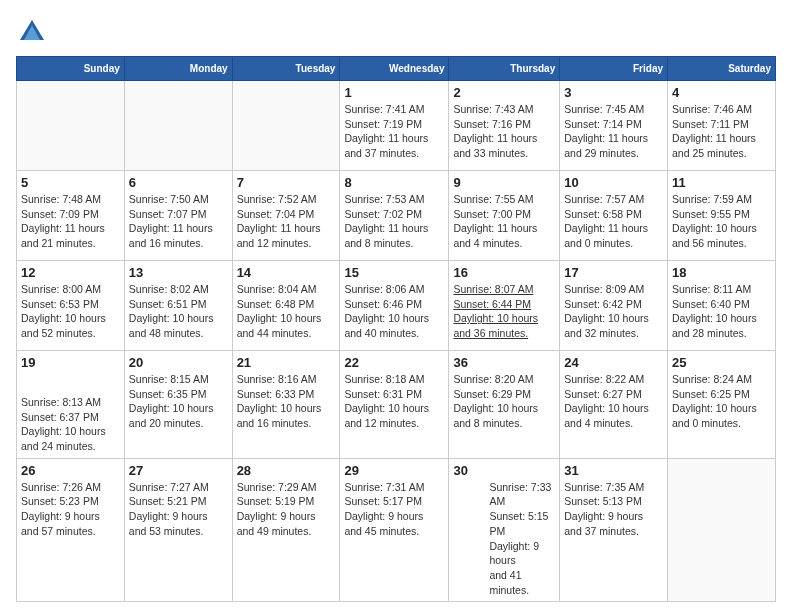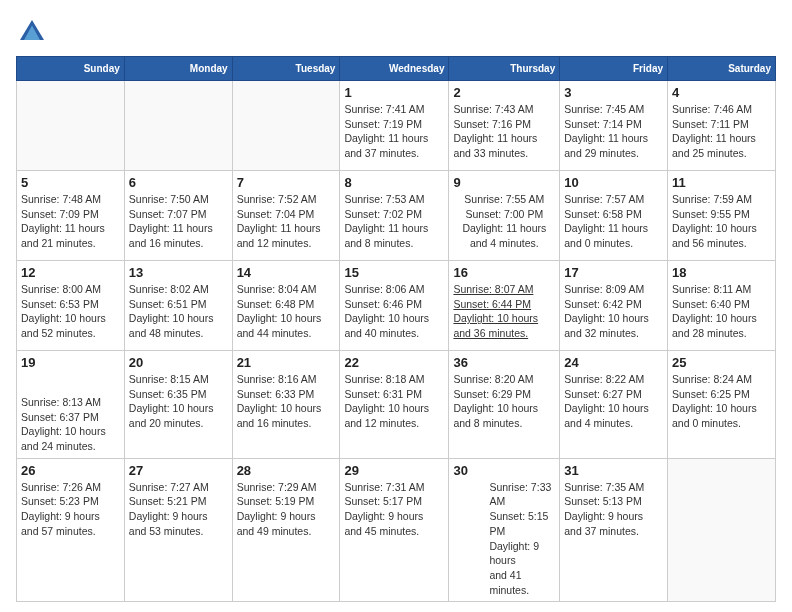--- a/index.html
+++ b/index.html
@@ -179,21 +179,21 @@
         </td>
         <td>
           <div class="day-number">8</div>
           <div class="day-info" style="white-space: pre-line;">Sunrise: 7:53 AM
 Sunset: 7:02 PM
 Daylight: 11 hours
 and 8 minutes.</div>
         </td>
         <td>
           <div class="day-number">9</div>
-          <div class="day-info" style="white-space: pre-line; text-align: center;">Sunrise: 7:55 AM
+          <div class="day-info" style="white-space: pre-line;">Sunrise: 7:55 AM
 Sunset: 7:00 PM
 Daylight: 11 hours
 and 4 minutes.</div>
         </td>
         <td>
           <div class="day-number">10</div>
           <div class="day-info" style="white-space: pre-line;">Sunrise: 7:57 AM
 Sunset: 6:58 PM
 Daylight: 11 hours
 and 0 minutes.</div>

